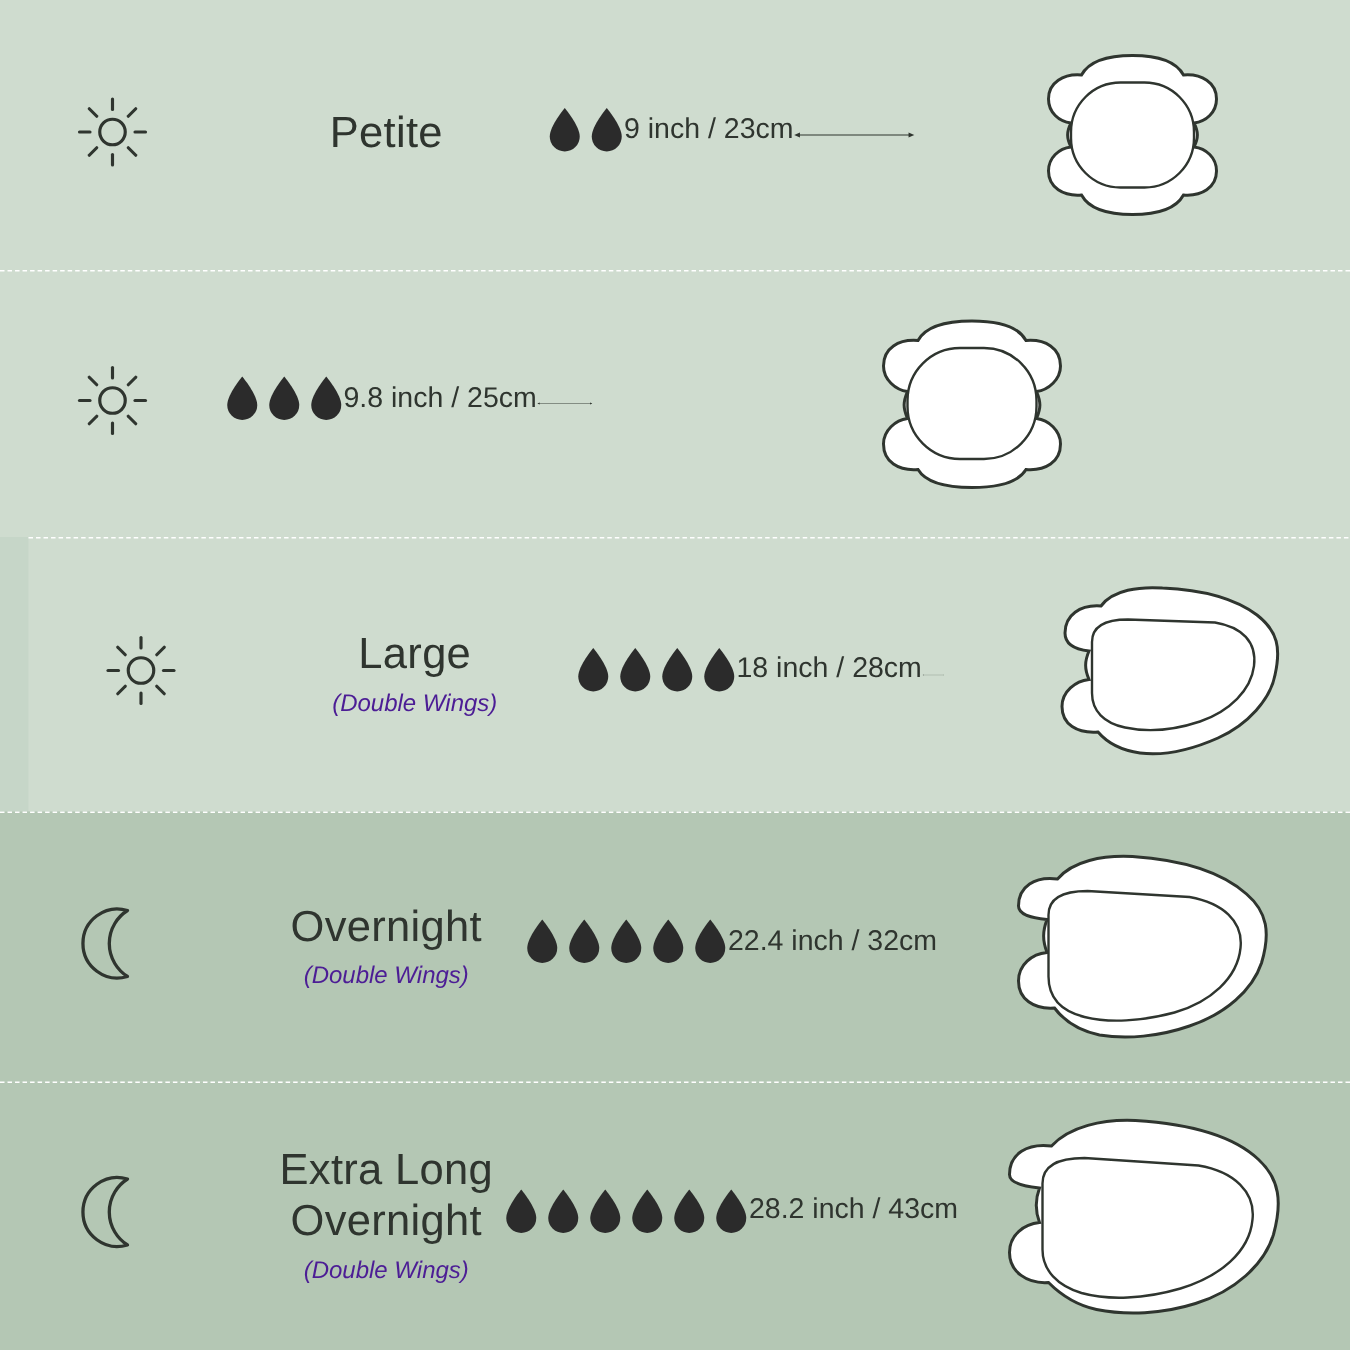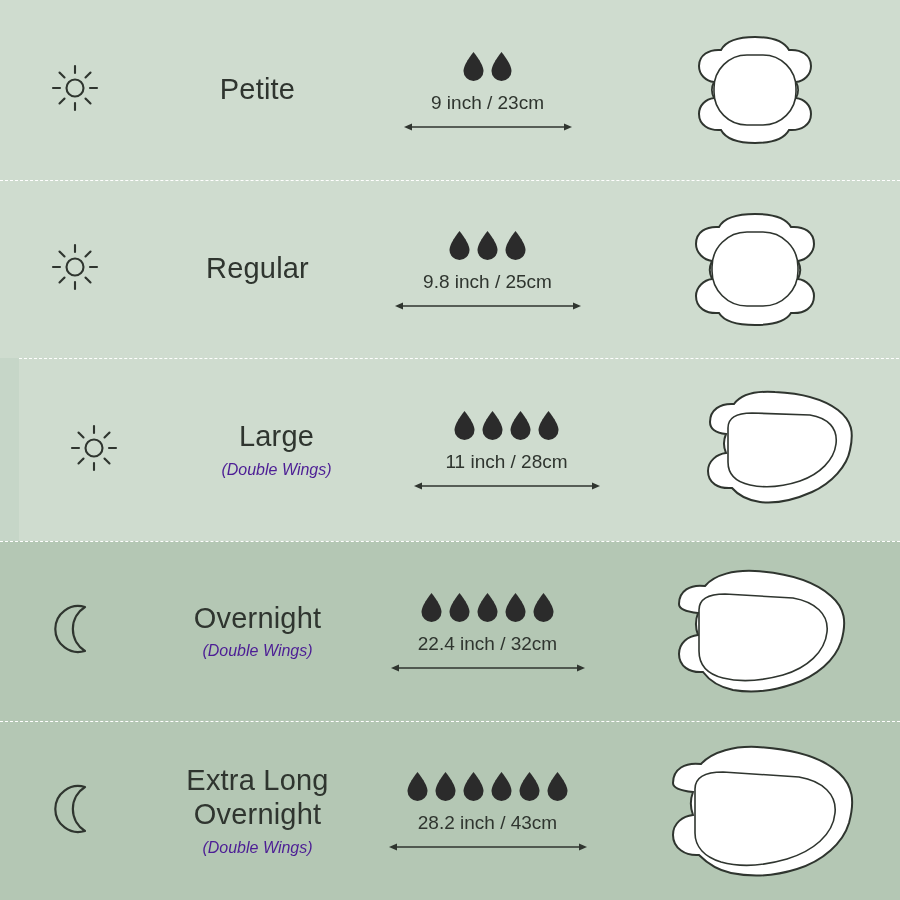--- a/index.html
+++ b/index.html
@@ -57,21 +57,20 @@
     flex-direction: column;
     align-items: center;
     justify-content: center;
     text-align: center;
     color: #3a3f3a;
   }
   .col-absorb {
     width: 245px;
     flex: 0 0 245px;
     display: flex;
-    flex-direction: column;
     align-items: center;
     justify-content: center;
   }
   .col-pad {
     flex: 1 1 auto;
     display: flex;
     align-items: center;
     justify-content: center;
   }
 
@@ -193,23 +192,20 @@
             <line x1="42" y1="27" x2="49" y2="27"></line>
             <line x1="11.5" y1="11.5" x2="16.5" y2="16.5"></line>
             <line x1="37.5" y1="37.5" x2="42.5" y2="42.5"></line>
             <line x1="42.5" y1="11.5" x2="37.5" y2="16.5"></line>
             <line x1="16.5" y1="37.5" x2="11.5" y2="42.5"></line>
           </g>
         </svg>
       </span>
     </div>
 
-    <div class="col-name">
-      <div class="name-main">Regular</div>
-    </div>
 
     <div class="col-absorb">
       <div class="drops">
         <span class="drop"><svg width="23" height="31" viewBox="0 0 23 31">
               <path d="M11.5 1 C11.5 1 1.5 13 1.5 20 A10 10 0 0 0 21.5 20 C21.5 13 11.5 1 11.5 1 Z" fill="#2b2b2b"></path>
             </svg></span>
         <span class="drop"><svg width="23" height="31" viewBox="0 0 23 31">
               <path d="M11.5 1 C11.5 1 1.5 13 1.5 20 A10 10 0 0 0 21.5 20 C21.5 13 11.5 1 11.5 1 Z" fill="#2b2b2b"></path>
             </svg></span>
         <span class="drop"><svg width="23" height="31" viewBox="0 0 23 31">
@@ -271,21 +267,21 @@
         <span class="drop"><svg width="23" height="31" viewBox="0 0 23 31">
               <path d="M11.5 1 C11.5 1 1.5 13 1.5 20 A10 10 0 0 0 21.5 20 C21.5 13 11.5 1 11.5 1 Z" fill="#2b2b2b"></path>
             </svg></span>
         <span class="drop"><svg width="23" height="31" viewBox="0 0 23 31">
               <path d="M11.5 1 C11.5 1 1.5 13 1.5 20 A10 10 0 0 0 21.5 20 C21.5 13 11.5 1 11.5 1 Z" fill="#2b2b2b"></path>
             </svg></span>
         <span class="drop"><svg width="23" height="31" viewBox="0 0 23 31">
               <path d="M11.5 1 C11.5 1 1.5 13 1.5 20 A10 10 0 0 0 21.5 20 C21.5 13 11.5 1 11.5 1 Z" fill="#2b2b2b"></path>
             </svg></span>
       </div>
-      <div class="measure-text">11 inch / 28cm</div>
+      <div class="measure-text">18 inch / 28cm</div>
       <svg class="arrow" width="188" height="12" viewBox="0 0 188 12">
         <line x1="6" y1="6" x2="182" y2="6" stroke="#2f352f" stroke-width="1.6"></line>
         <path d="M1 6 L9 2.5 L9 9.5 Z" fill="#2f352f"></path>
         <path d="M187 6 L179 2.5 L179 9.5 Z" fill="#2f352f"></path>
       </svg>
     </div>
 
     <div class="col-pad">
       <span class="pad-wrap">
         <svg width="205" height="124" viewBox="0 0 205 124">

